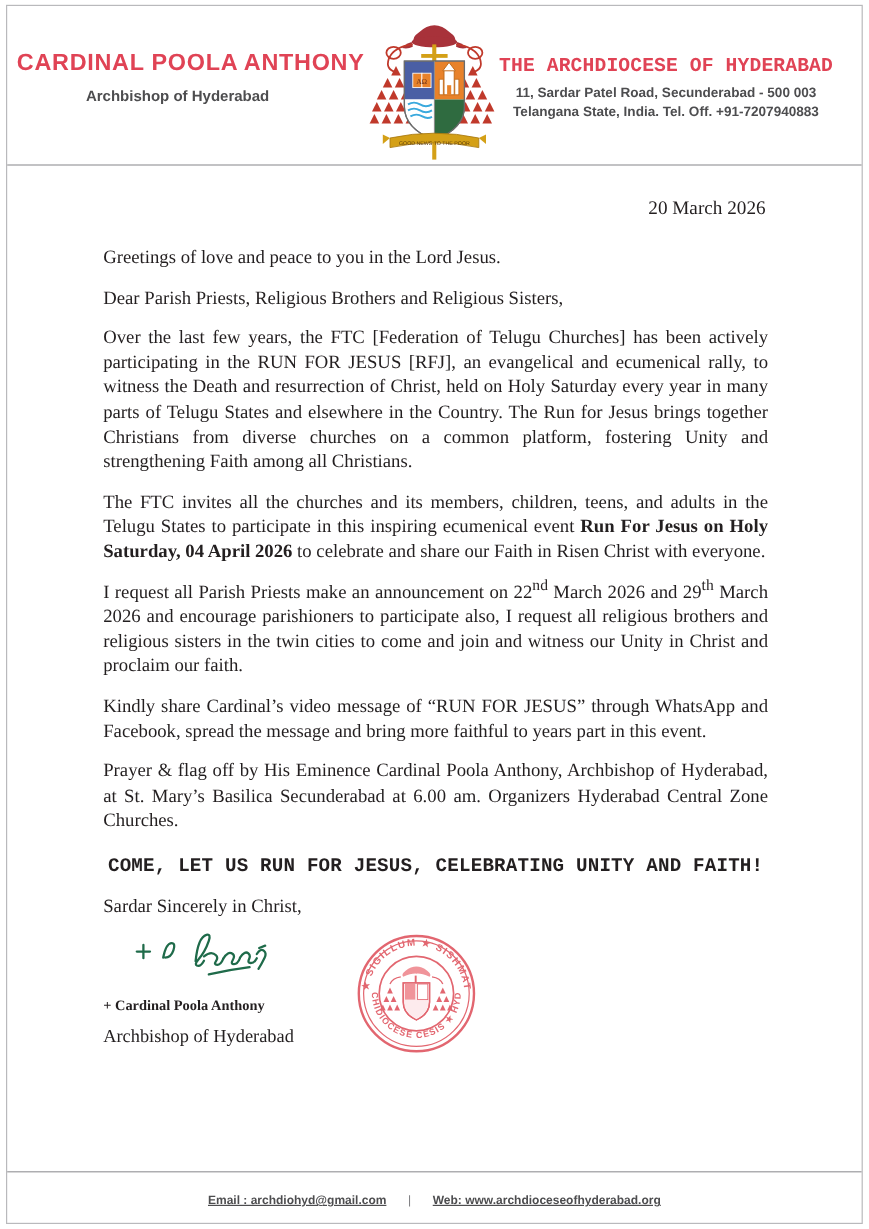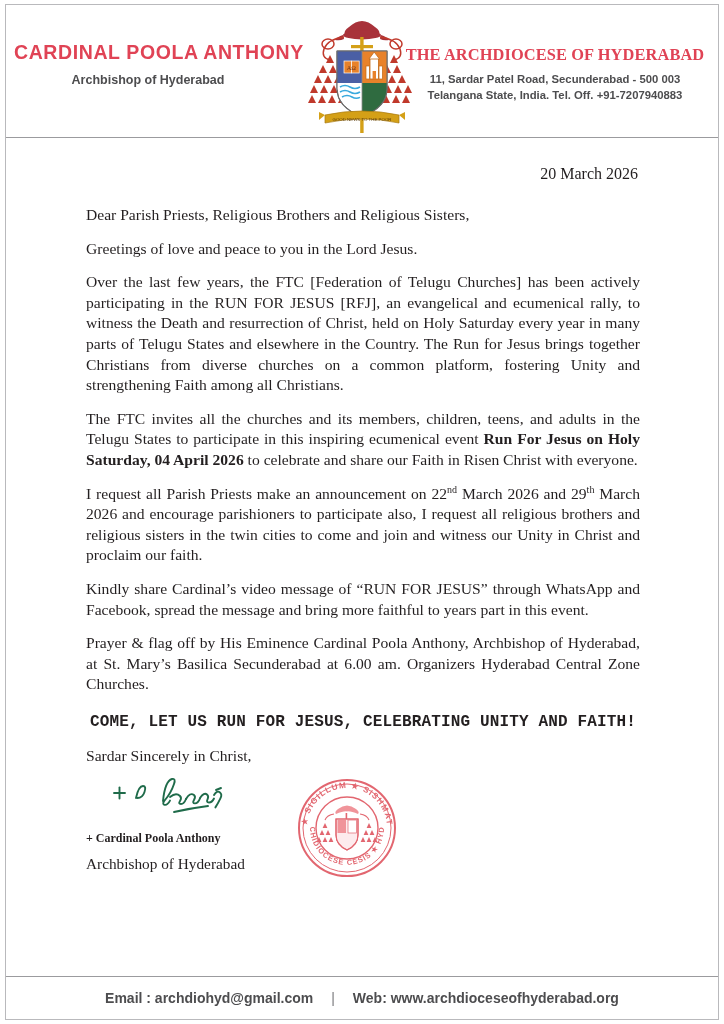--- a/index.html
+++ b/index.html
@@ -49,21 +49,21 @@
     color: #4d4d4f;
     margin-top: 9px;
   }
   .lh-right {
     position: absolute;
     right: 8px; top: 40px;
     width: 310px;
     text-align: center;
   }
   .lh-arch {
-    font-family: Liberation Serif, serif;
+    font-family: Liberation Mono, monospace;
     font-weight: bold;
     font-size: 16.4px;
     color: #e04355;
     letter-spacing: 0.1px;
     white-space: nowrap;
   }
   .lh-addr {
     font-family: "Liberation Sans", sans-serif;
     font-weight: bold;
     font-size: 11.3px;
@@ -100,21 +100,21 @@
   }
   p.para {
     font-size: 15.6px;
     line-height: 20.6px;
     text-align: justify;
     margin: 0 0 13px 0;
     text-indent: 0;
   }
   p.noind { text-align: left; }
   .b { font-weight: bold; }
-  sup { font-size: 10px; vertical-align: super; line-height: 0; }
+  sup { font-size: 13px; vertical-align: super; line-height: 0; }
   .slogan {
     font-size: 16px;
     font-weight: bold;
     text-align: center;
     margin: 18px 0 16px 0;
     letter-spacing: 0.15px;
     font-family: Liberation Mono, monospace;
   }
   .signoff {
     font-size: 15.6px;
@@ -146,22 +146,23 @@
     left: 0; right: 0; bottom: 42px;
     height: 1px;
     background: #9b9b9e;
   }
   .footer {
     position: absolute;
     left: 0; right: 0; bottom: 13px;
     text-align: center;
     font-family: "Liberation Sans", sans-serif;
     font-weight: bold;
-    font-size: 14px;
+    font-size: 10px;
     color: #4d4d4f;
+    text-decoration: underline;
   }
   .footer .sep { display: inline-block; padding: 0 18px; color: #7a7a7d; font-weight: normal; }
 </style>
 </head>
 <body>
 
 <div class="page">
 
   <div class="letterhead">
 
@@ -257,23 +258,23 @@
       </div>
     </div>
 
     <div class="hrule"></div>
   </div>
 
   <div class="letter">
 
     <div class="date">20 March 2026</div>
 
+    <p class="para noind">Greetings of love and peace to you in the Lord Jesus.</p>
+
     <p class="para noind">Dear Parish Priests, Religious Brothers and Religious Sisters,</p>
-
-    <p class="para noind">Greetings of love and peace to you in the Lord Jesus.</p>
 
     <p class="para">Over the last few years, the FTC [Federation of Telugu Churches] has been actively participating in the RUN FOR JESUS [RFJ], an evangelical and ecumenical rally, to witness the Death and resurrection of Christ, held on Holy Saturday every year in many parts of Telugu States and elsewhere in the Country. The Run for Jesus brings together Christians from diverse churches on a common platform, fostering Unity and strengthening Faith among all Christians.</p>
 
     <p class="para"><span>The FTC invites all the churches and its members, children, teens, and adults in the Telugu States to participate in this inspiring ecumenical event </span><span class="b">Run For Jesus on Holy Saturday, 04 April 2026</span><span> to celebrate and share our Faith in Risen Christ with everyone.</span></p>
 
     <p class="para"><span>I request all Parish Priests make an announcement on 22</span><sup>nd</sup><span> March 2026 and 29</span><sup>th</sup><span> March 2026 and encourage parishioners to participate also, I request all religious brothers and religious sisters in the twin cities to come and join and witness our Unity in Christ and proclaim our faith.</span></p>
 
     <p class="para">Kindly share Cardinal’s video message of “RUN FOR JESUS” through WhatsApp and Facebook, spread the message and bring more faithful to years part in this event.</p>
 
     <p class="para">Prayer &amp; flag off by His Eminence Cardinal Poola Anthony, Archbishop of Hyderabad, at St. Mary’s Basilica Secunderabad at 6.00 am. Organizers Hyderabad Central Zone Churches.</p>

